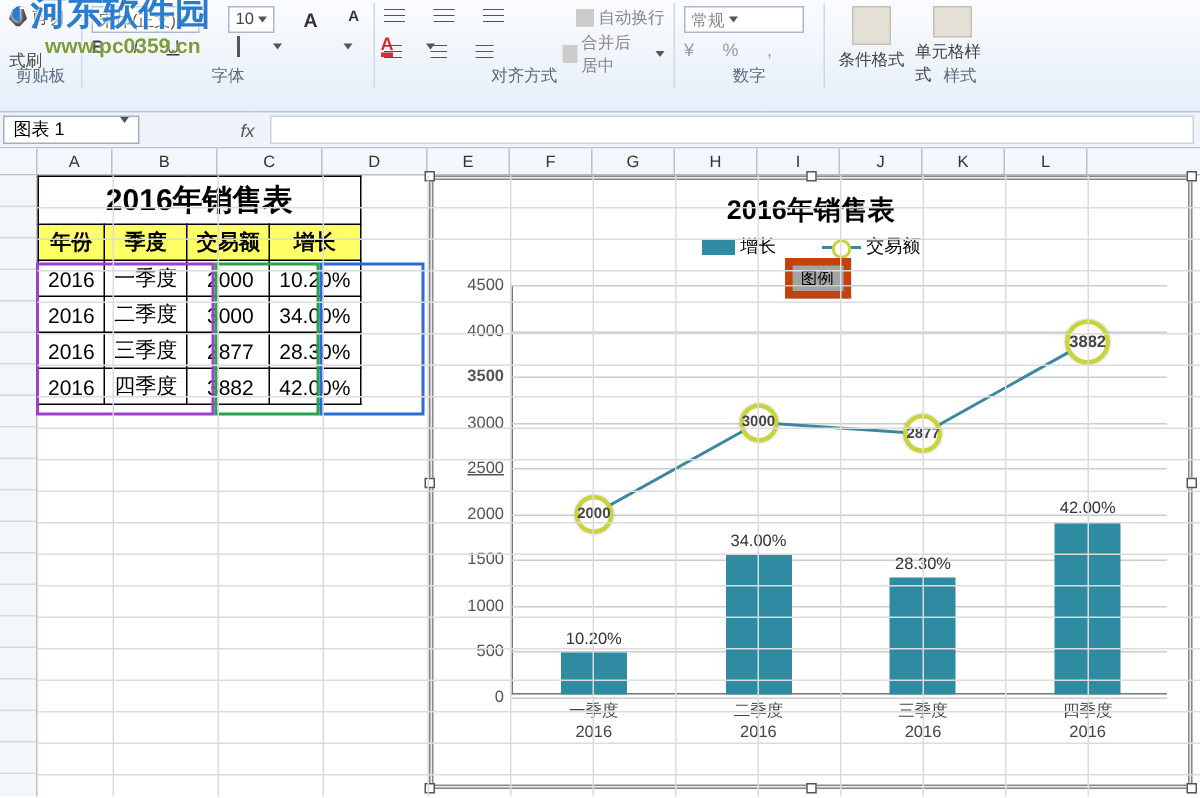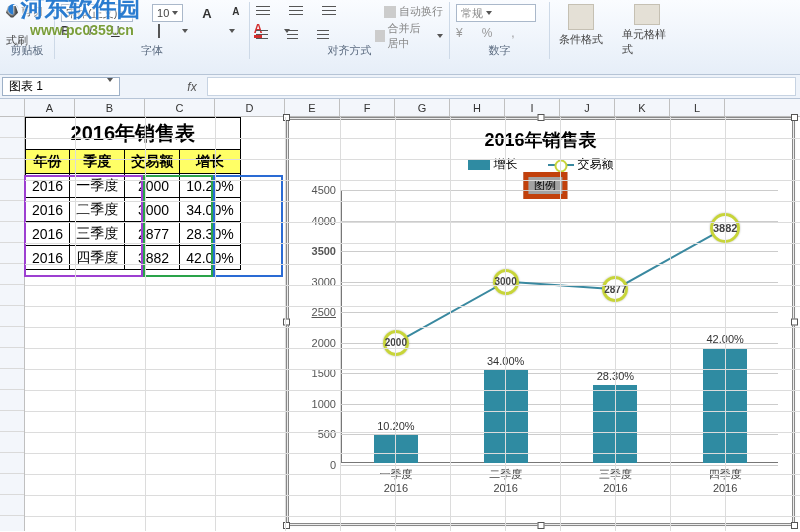--- a/index.html
+++ b/index.html
@@ -23,21 +23,21 @@
 
     
     .g-clip { left:0; width:55px; }
     .g-font { left:55px; width:195px; }
     .g-align { left:250px; width:200px; }
     .g-num  { left:450px; width:100px; }
     .g-style{ left:550px; width:180px; }
 
     
     .fbar { height:24px; display:flex; align-items:stretch; border-bottom:1px solid #b6c4d6; background:#eef3fa; }
-    .namebox { width:118px; border:1px solid #9db0c7; background:#fff; margin:2px; display:flex; align-items:flex-start; padding:0 6px; justify-content:space-between; }
+    .namebox { width:91px; border:1px solid #9db0c7; background:#fff; margin:2px; display:flex; align-items:flex-start; padding:0 6px; justify-content:space-between; }
     .fx-lbl { width:30px; display:flex; align-items:center; justify-content:center; font-style:italic; color:#555; }
     .fx-inp { flex:1; border:1px solid #c7d3e2; background:#fff; margin:2px 4px 2px 0; }
 
     
     .colhdr { height:18px; display:flex; background:#f3f6fb; border-bottom:1px solid #c0c0c0; }
     .rowsel { width:25px; border-right:1px solid #c0c0c0; background:#f3f6fb; }
     .ch { border-right:1px solid #c0c0c0; text-align:center; font-size:11px; color:#333; line-height:18px; }
 
     
     .sheet { position:relative; height:414px; display:flex; }
@@ -166,29 +166,30 @@
         <span class="tri"></span>
     </div>
     <div class="font-row" style="margin-top:4px;color:#999">
       <span>¥</span>
       <span>%</span>
       <span>,</span>
     </div>
     <div class="rib-lbl">数字</div>
   </div>
 
-  <div class="rib-grp g-style" style="display:flex;gap:16px;border-right:none">
+  <div class="rib-grp g-style" style="display:flex;gap:4px;border-right:none">
     <div class="vbtn">
       <span class="vi"></span>
       <span>条件格式</span>
     </div>
     <div class="vbtn">
       <span class="vi"></span>
       <span>单元格样式</span>
     </div>
+    <div class="rib-lbl">样式</div>
   </div>
 </div>
 
 <div class="fbar">
   <div class="namebox">
     <span>图表 1</span>
       <span class="tri"></span>
   </div>
   <span style="width:55px"></span>
   <div class="fx-lbl">fx</div>

